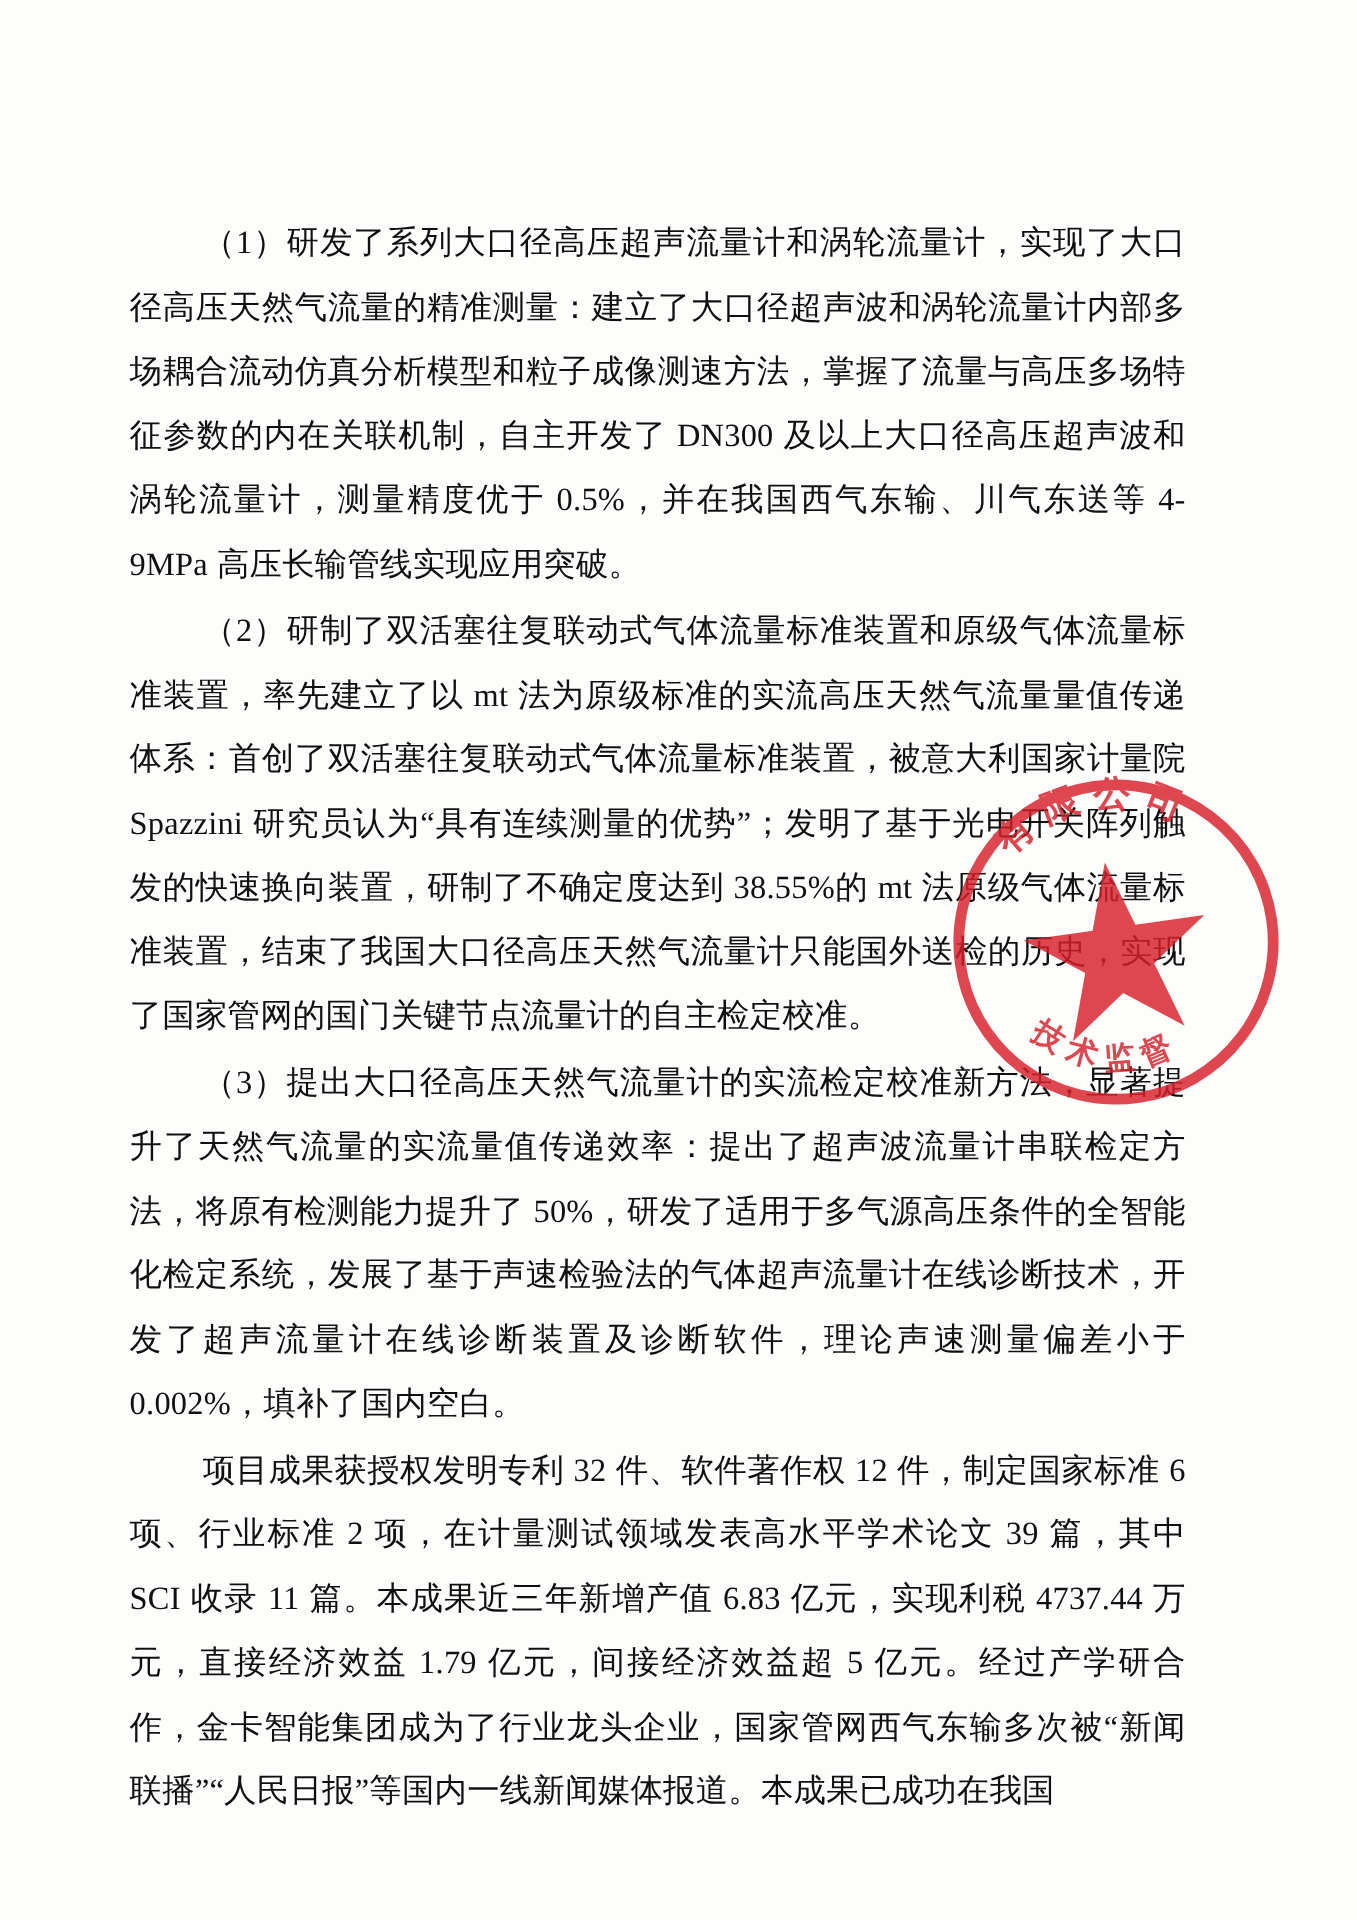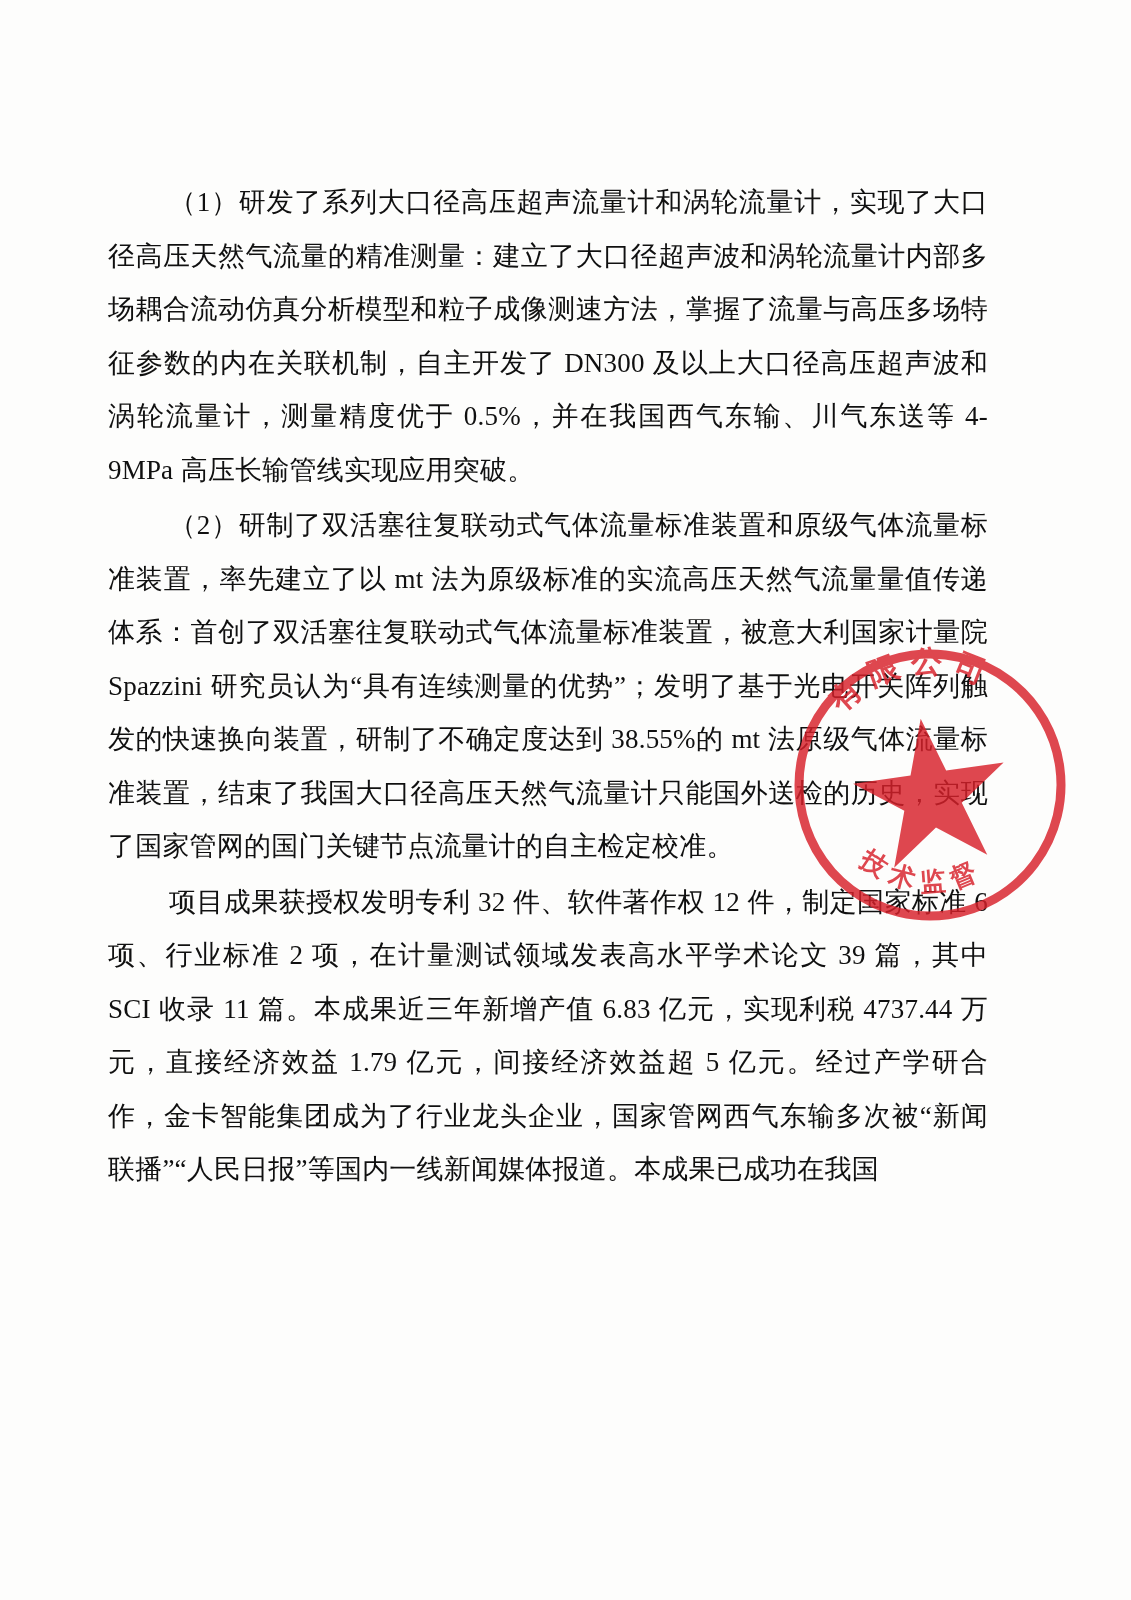--- a/index.html
+++ b/index.html
@@ -44,20 +44,21 @@
   .seal svg { display: block; }
 </style>
 </head>
 <body>
 
 <div class="page">
 
   <div class="content">
     <p class="para">（1）研发了系列大口径高压超声流量计和涡轮流量计，实现了大口径高压天然气流量的精准测量：建立了大口径超声波和涡轮流量计内部多场耦合流动仿真分析模型和粒子成像测速方法，掌握了流量与高压多场特征参数的内在关联机制，自主开发了 DN300 及以上大口径高压超声波和涡轮流量计，测量精度优于 0.5%，并在我国西气东输、川气东送等 4-9MPa 高压长输管线实现应用突破。</p>
     <p class="para">（2）研制了双活塞往复联动式气体流量标准装置和原级气体流量标准装置，率先建立了以 mt 法为原级标准的实流高压天然气流量量值传递体系：首创了双活塞往复联动式气体流量标准装置，被意大利国家计量院 Spazzini 研究员认为“具有连续测量的优势”；发明了基于光电开关阵列触发的快速换向装置，研制了不确定度达到 38.55%的 mt 法原级气体流量标准装置，结束了我国大口径高压天然气流量计只能国外送检的历史，实现了国家管网的国门关键节点流量计的自主检定校准。</p>
+    <p class="para">（3）提出大口径高压天然气流量计的实流检定校准新方法，显著提升了天然气流量的实流量值传递效率：提出了超声波流量计串联检定方法，将原有检测能力提升了 50%，研发了适用于多气源高压条件的全智能化检定系统，发展了基于声速检验法的气体超声流量计在线诊断技术，开发了超声流量计在线诊断装置及诊断软件，理论声速测量偏差小于 0.002%，填补了国内空白。</p>
     <p class="para">项目成果获授权发明专利 32 件、软件著作权 12 件，制定国家标准 6 项、行业标准 2 项，在计量测试领域发表高水平学术论文 39 篇，其中 SCI 收录 11 篇。本成果近三年新增产值 6.83 亿元，实现利税 4737.44 万元，直接经济效益 1.79 亿元，间接经济效益超 5 亿元。经过产学研合作，金卡智能集团成为了行业龙头企业，国家管网西气东输多次被“新闻联播”“人民日报”等国内一线新闻媒体报道。本成果已成功在我国</p>
   </div>
 
   <div class="seal">
     <svg width="290" height="290" viewBox="0 0 290 290" xmlns="http://www.w3.org/2000/svg">
       <g transform="rotate(-8 145 145)" opacity="0.82">
         <circle cx="145" cy="145" r="131" fill="none" stroke="#d8202a" stroke-width="9"></circle>
         <path id="arcTop" d="M 32 145 A 113 113 0 0 1 258 145" fill="none"></path>
         <path id="arcBottom" d="M 40 145 A 105 105 0 0 0 250 145" fill="none"></path>
         <text font-family="Liberation Serif, serif" font-size="31" font-weight="bold" fill="#d8202a" letter-spacing="10">

